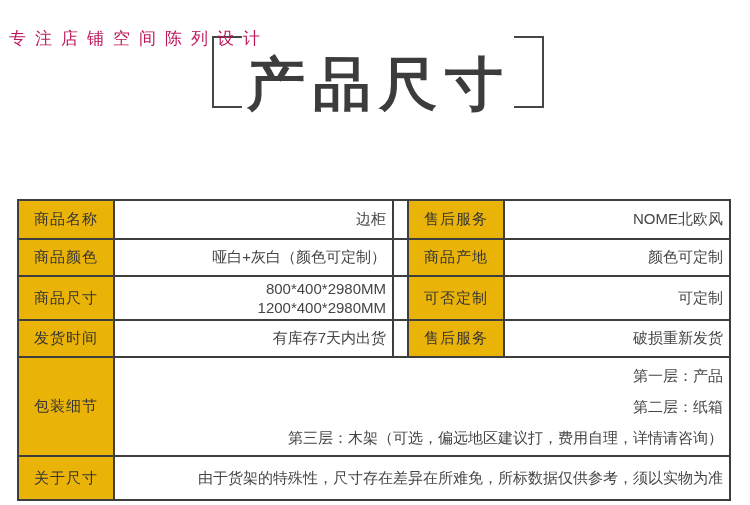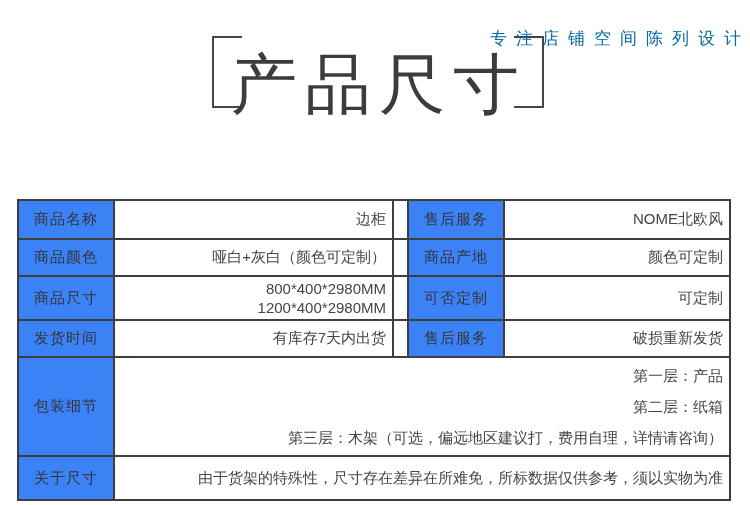--- a/index.html
+++ b/index.html
@@ -8,46 +8,46 @@
     width: 750px; height: 505px;
     background: #ffffff;
     font-family: "Liberation Sans", "DejaVu Sans", sans-serif;
   }
   .page { position: relative; width: 750px; height: 505px; background: #fff; overflow: hidden; }
 
   
   .header { position: absolute; top: 0; left: 0; width: 750px; height: 175px; }
   .tagline {
     position: absolute; top: 27px; left: 0; width: 100%;
-    text-align: right; font-size: 17px; letter-spacing: 9px; text-indent: 9px;
-    color: #0369a1; white-space: nowrap;
+    text-align: left; font-size: 17px; letter-spacing: 9px; text-indent: 9px;
+    color: #be185d; white-space: nowrap;
   }
   .title {
     position: absolute; top: 46px; left: 0; width: 100%; margin: 0;
-    text-align: center; font-size: 66px; line-height: 76px; font-weight: normal;
+    text-align: center; font-size: 58px; line-height: 76px; font-weight: bold;
     letter-spacing: 8px; text-indent: 8px; color: #3c3c3c; white-space: nowrap;
   }
   .subtitle {
     position: absolute; top: 132px; left: 0; width: 100%;
     text-align: center; font-size: 9px; letter-spacing: 2px; text-indent: 2px;
     color: #9b9b9b; white-space: nowrap;
   }
   .bracket { position: absolute; top: 36px; width: 30px; height: 72px; }
   .bracket-left  { left: 212px; border-left: 2px solid #464646; border-top: 2px solid #464646; border-bottom: 2px solid #464646; }
   .bracket-right { left: 514px; border-right: 2px solid #464646; border-top: 2px solid #464646; border-bottom: 2px solid #464646; }
 
   
   .spec-table {
     position: absolute; left: 17px; top: 199px; width: 714px;
     border-collapse: collapse; table-layout: fixed;
     font-size: 15px;
   }
   .spec-table td { border: 2px solid #3e3e3e; overflow: hidden; }
   td.label {
-    background: #3b82f6; text-align: center; vertical-align: middle;
+    background: #eab308; text-align: center; vertical-align: middle;
     color: #353535; padding: 0; letter-spacing: 1px;
   }
   td.value {
     text-align: right; vertical-align: middle;
     color: #454545; padding: 2px 6px 2px 26px; background: #fff;
   }
   td.gap { background: #fff; padding: 0; }
   tr.r1 { height: 39px; } tr.r2 { height: 37px; } tr.r3 { height: 38px; }
   tr.r4 { height: 37px; } tr.r5 { height: 98px; } tr.r6 { height: 44px; }
   .value-multi div { line-height: 19px; }

